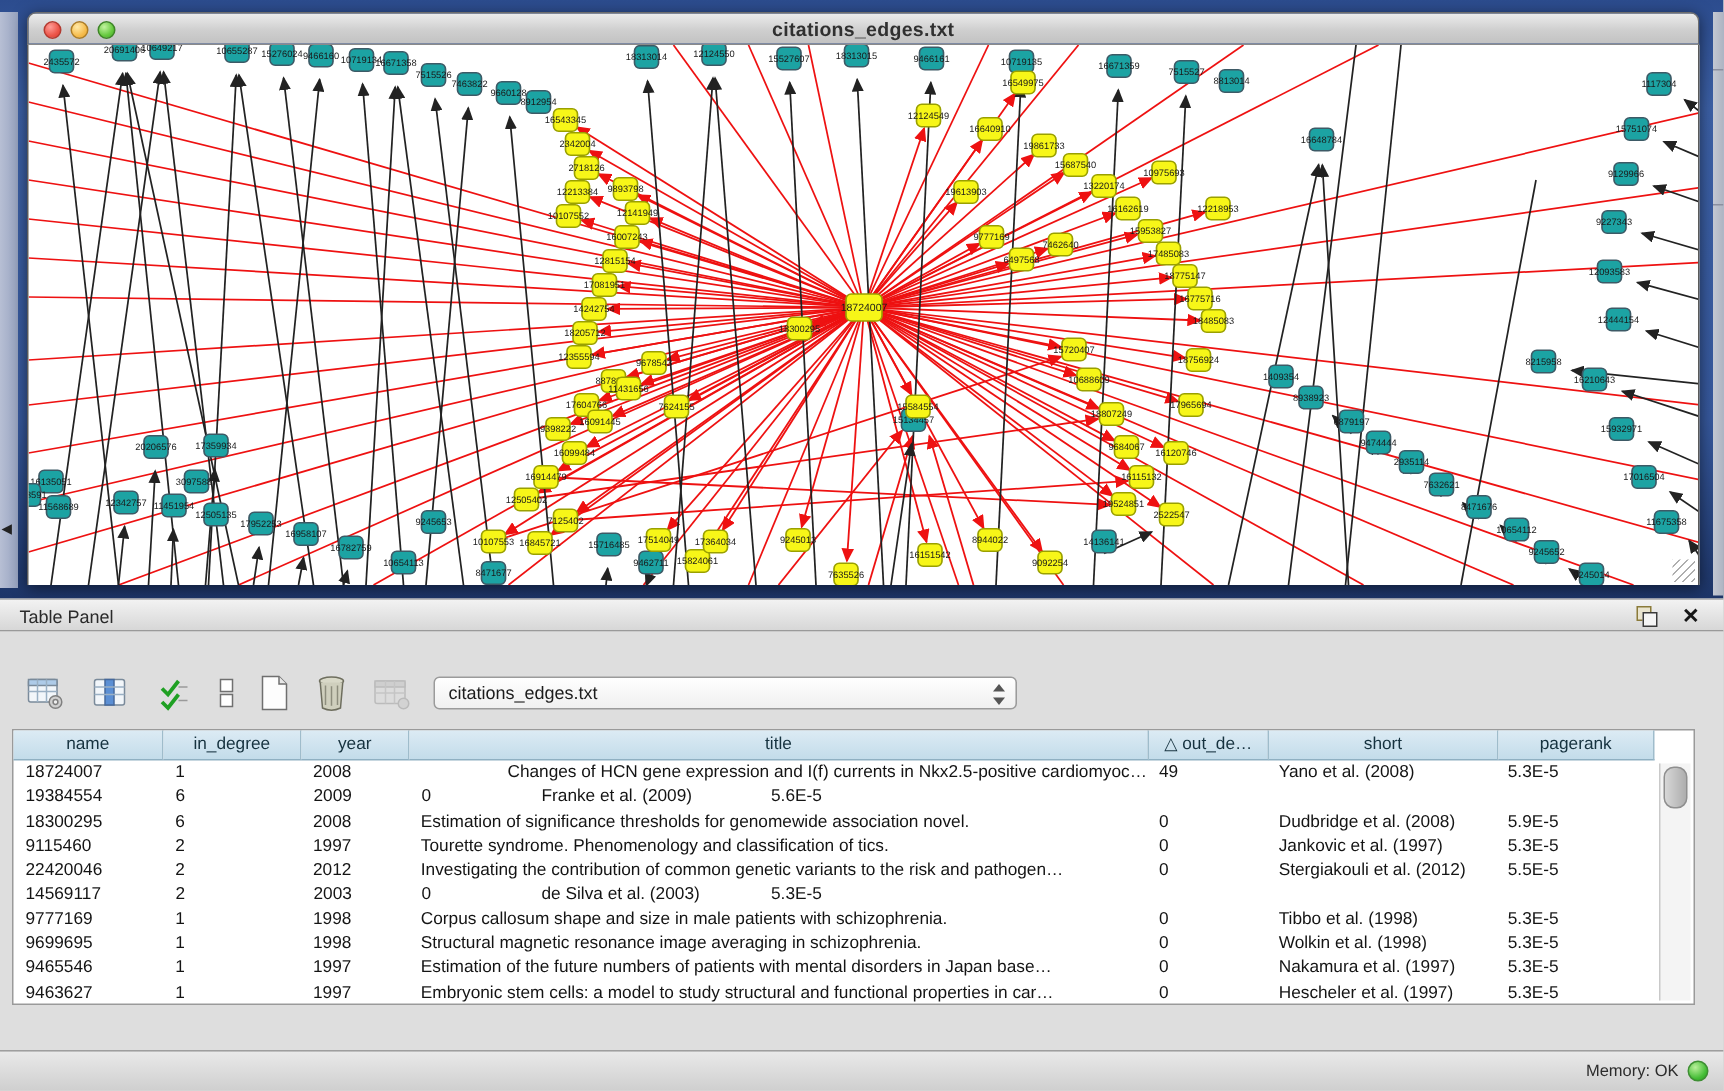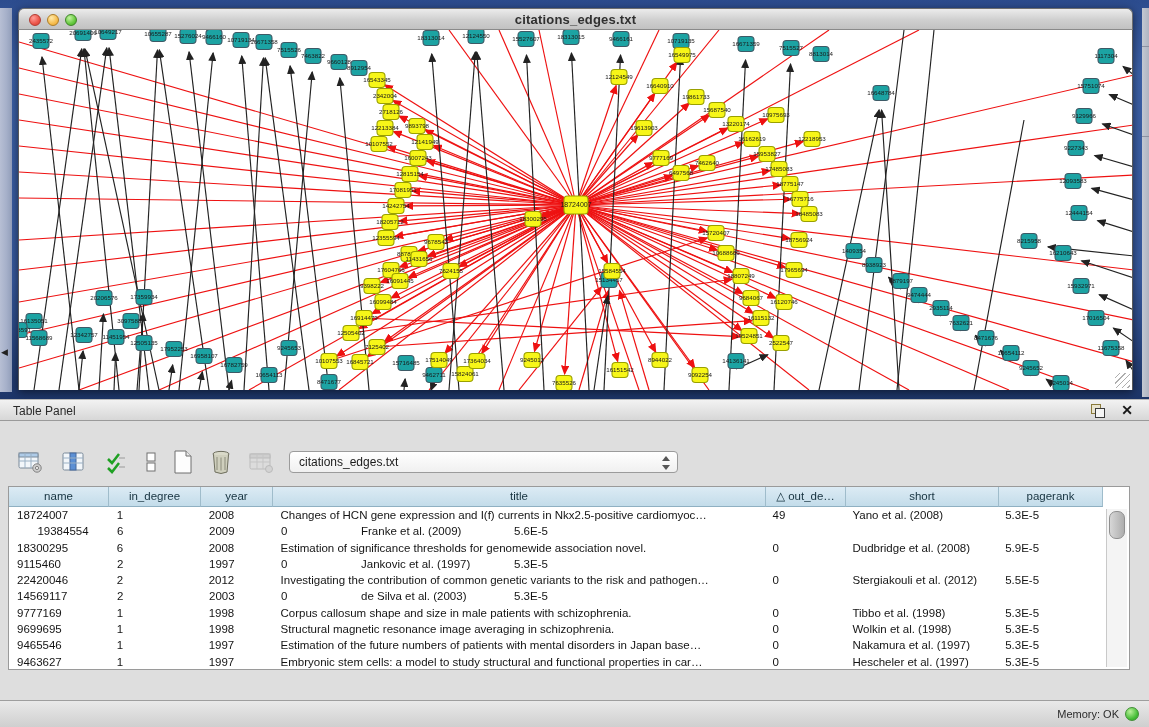--- a/index.html
+++ b/index.html
@@ -879,46 +879,47 @@
         <div class="th" style="width: 493px;">title</div>
         <div class="th" style="width: 80px;">△ out_de…</div>
         <div class="th" style="width: 153px;">short</div>
         <div class="th" style="width: 104px;">pagerank</div>
       </div>
     <div class="tbody" id="tbody">
         <div class="trow">
           <div class="td" style="width: 100px;">18724007</div>
           <div class="td" style="width: 92px;">1</div>
           <div class="td" style="width: 72px;">2008</div>
-          <div class="td" style="width: 493px;">Changes of HCN gene expression and I(f) currents in Nkx2.5-positive cardiomyoc…</div>
+          <div class="td" style="width: 493px; text-align: right;">Changes of HCN gene expression and I(f) currents in Nkx2.5-positive cardiomyoc…</div>
           <div class="td" style="width: 80px;">49</div>
           <div class="td" style="width: 153px;">Yano et al. (2008)</div>
           <div class="td" style="width: 104px;">5.3E-5</div>
         </div>
         <div class="trow">
-          <div class="td" style="width: 100px; text-align: center;">19384554</div>
+          <div class="td" style="width: 100px;">19384554</div>
           <div class="td" style="width: 92px;">6</div>
           <div class="td" style="width: 72px;">2009</div>
           <div class="td" style="width: 80px;">0</div>
           <div class="td" style="width: 153px;">Franke et al. (2009)</div>
           <div class="td" style="width: 104px;">5.6E-5</div>
         </div>
         <div class="trow">
           <div class="td" style="width: 100px;">18300295</div>
           <div class="td" style="width: 92px;">6</div>
           <div class="td" style="width: 72px;">2008</div>
           <div class="td" style="width: 493px;">Estimation of significance thresholds for genomewide association novel.</div>
           <div class="td" style="width: 80px;">0</div>
           <div class="td" style="width: 153px;">Dudbridge et al. (2008)</div>
           <div class="td" style="width: 104px;">5.9E-5</div>
         </div>
         <div class="trow">
           <div class="td" style="width: 100px;">9115460</div>
           <div class="td" style="width: 92px;">2</div>
           <div class="td" style="width: 72px;">1997</div>
+          <div class="td" style="width: 493px;">Tourette syndrome. Phenomenology and classification of tics.</div>
           <div class="td" style="width: 80px;">0</div>
           <div class="td" style="width: 153px;">Jankovic et al. (1997)</div>
           <div class="td" style="width: 104px;">5.3E-5</div>
         </div>
         <div class="trow">
           <div class="td" style="width: 100px;">22420046</div>
           <div class="td" style="width: 92px;">2</div>
           <div class="td" style="width: 72px;">2012</div>
           <div class="td" style="width: 493px;">Investigating the contribution of common genetic variants to the risk and pathogen…</div>
           <div class="td" style="width: 80px;">0</div>

